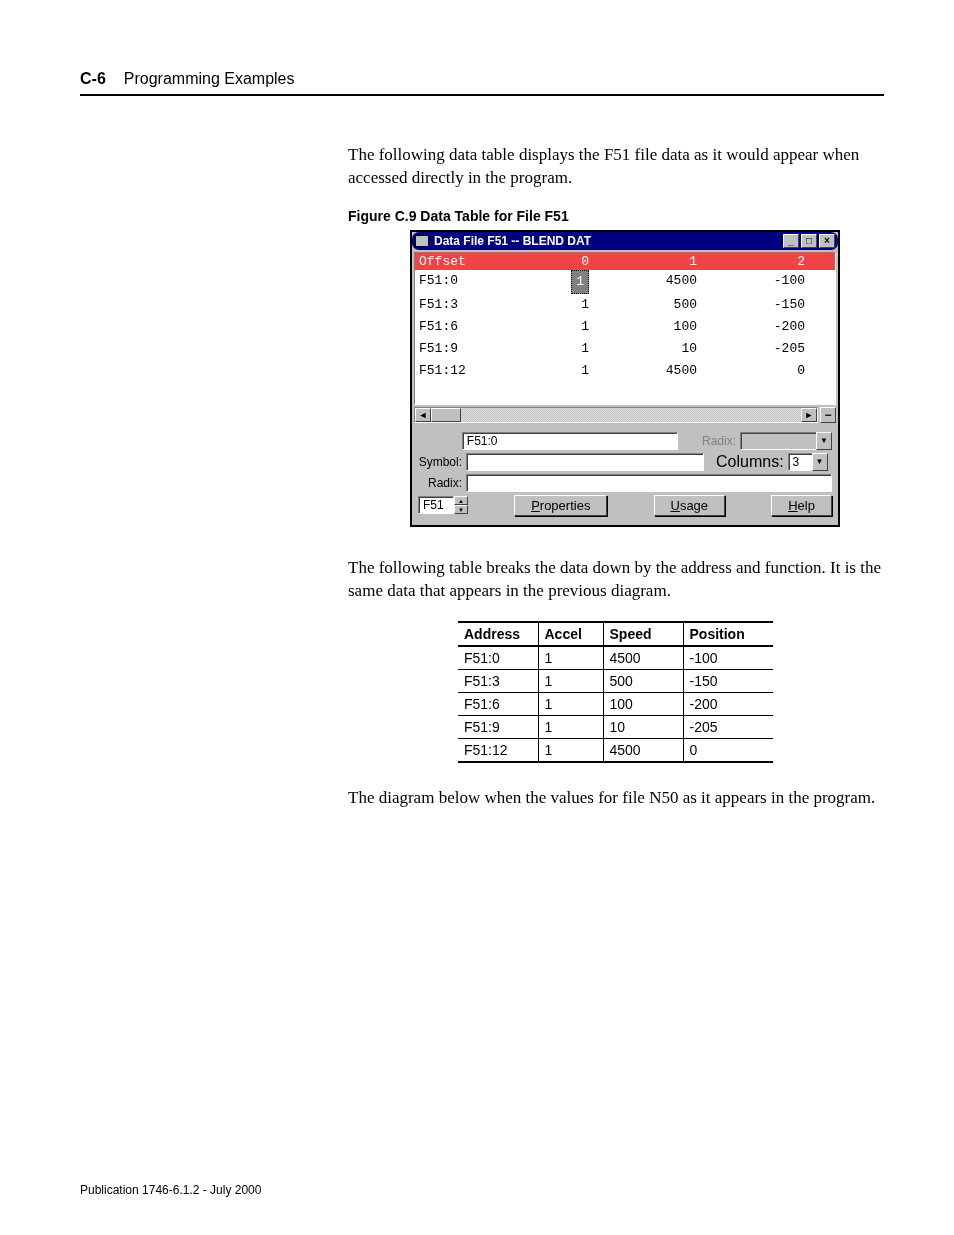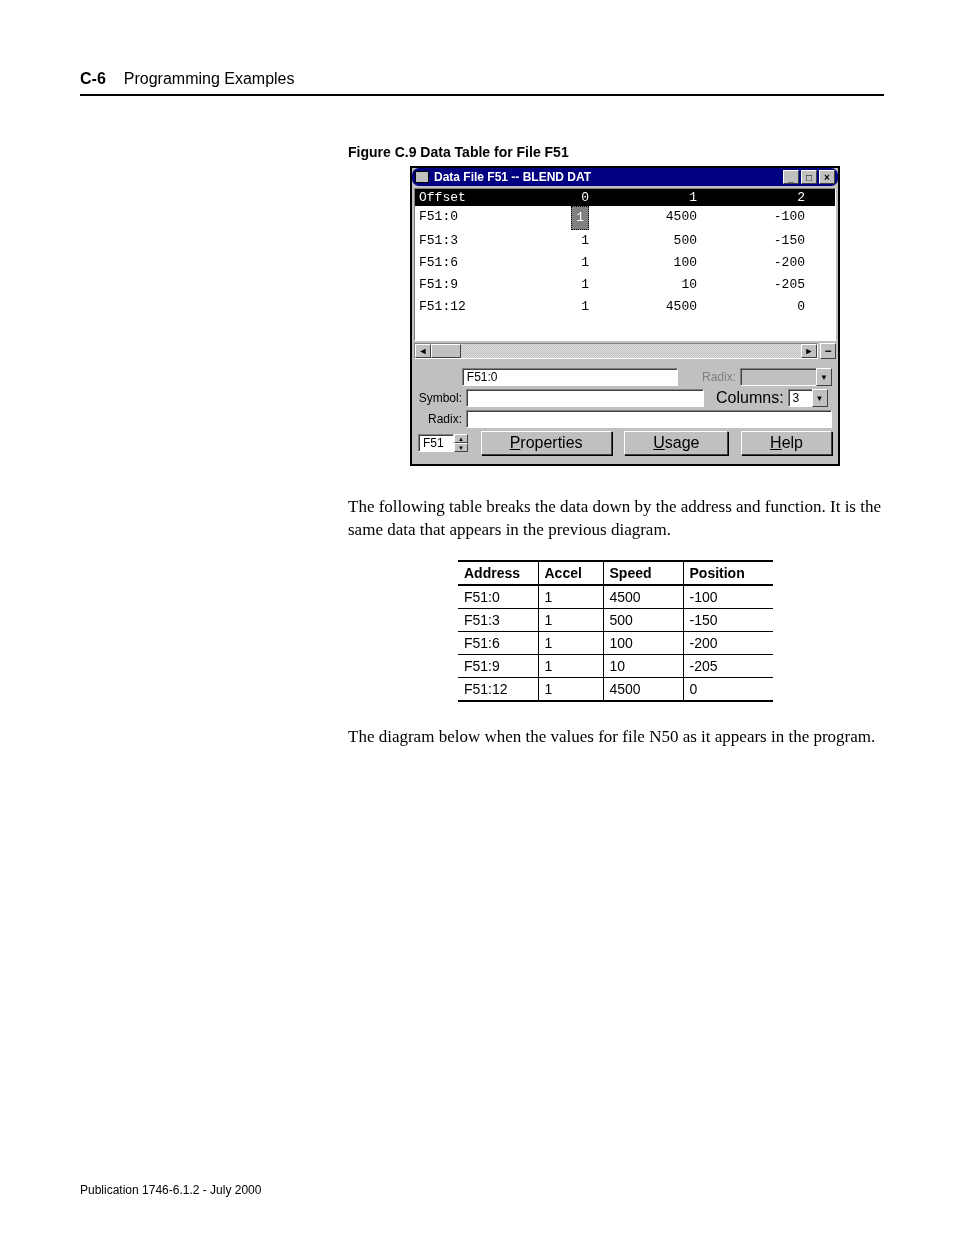--- a/index.html
+++ b/index.html
@@ -81,21 +81,21 @@
     border: 1px solid #808080;
     border-right-color: #fff;
     border-bottom-color: #fff;
     margin: 2px;
     background: #fff;
     font-family: 'Courier New', monospace;
     font-size: 13px;
   }
   .grid-head {
     display: flex;
-    background: #000000;
+    background: #ef4444;
     color: #fff;
     padding: 1px 0;
   }
   .gh-offset { width: 78px; padding-left: 4px; }
   .gh-col { width: 108px; text-align: right; padding-right: 12px; }
   .grid-row {
     display: flex;
     color: #000;
     padding: 0;
     line-height: 22px;
@@ -177,22 +177,22 @@
     border-bottom-color: #404040;
     display: flex; align-items: center; justify-content: center;
     font-size: 8px;
   }
   .btn95 {
     background: #c0c0c0;
     border: 1px solid #fff;
     border-right-color: #404040;
     border-bottom-color: #404040;
     box-shadow: 1px 1px 0 #000;
-    padding: 2px 28px;
-    font-size: 16px;
+    padding: 2px 16px;
+    font-size: 13px;
   }
   .btn95 u { text-decoration: underline; }
   .spin-wrap { display: flex; }
   .spin-btns { display: flex; flex-direction: column; }
   .spin-btns .sbtn {
     width: 14px; height: 9px;
     background: #c0c0c0;
     border: 1px solid #fff;
     border-right-color: #404040;
     border-bottom-color: #404040;
@@ -233,20 +233,21 @@
 <body>
 
 <div class="header-row">
   <span class="page-num">C-6</span>
   <span>Programming Examples</span>
 </div>
 <hr class="hr">
 
 <div class="content-col">
 
+  <p class="para">The following data table displays the F51 file data as it would appear when accessed directly in the program.</p>
 
   <div class="fig-caption">Figure C.9 Data Table for File F51</div>
 
   <div class="dialog">
     <div class="titlebar">
       <span class="appicon"></span>
       <span>Data File F51  --  BLEND DAT</span>
       <span class="spacer"></span>
       <span class="winbtn">_</span>
       <span class="winbtn">□</span>

